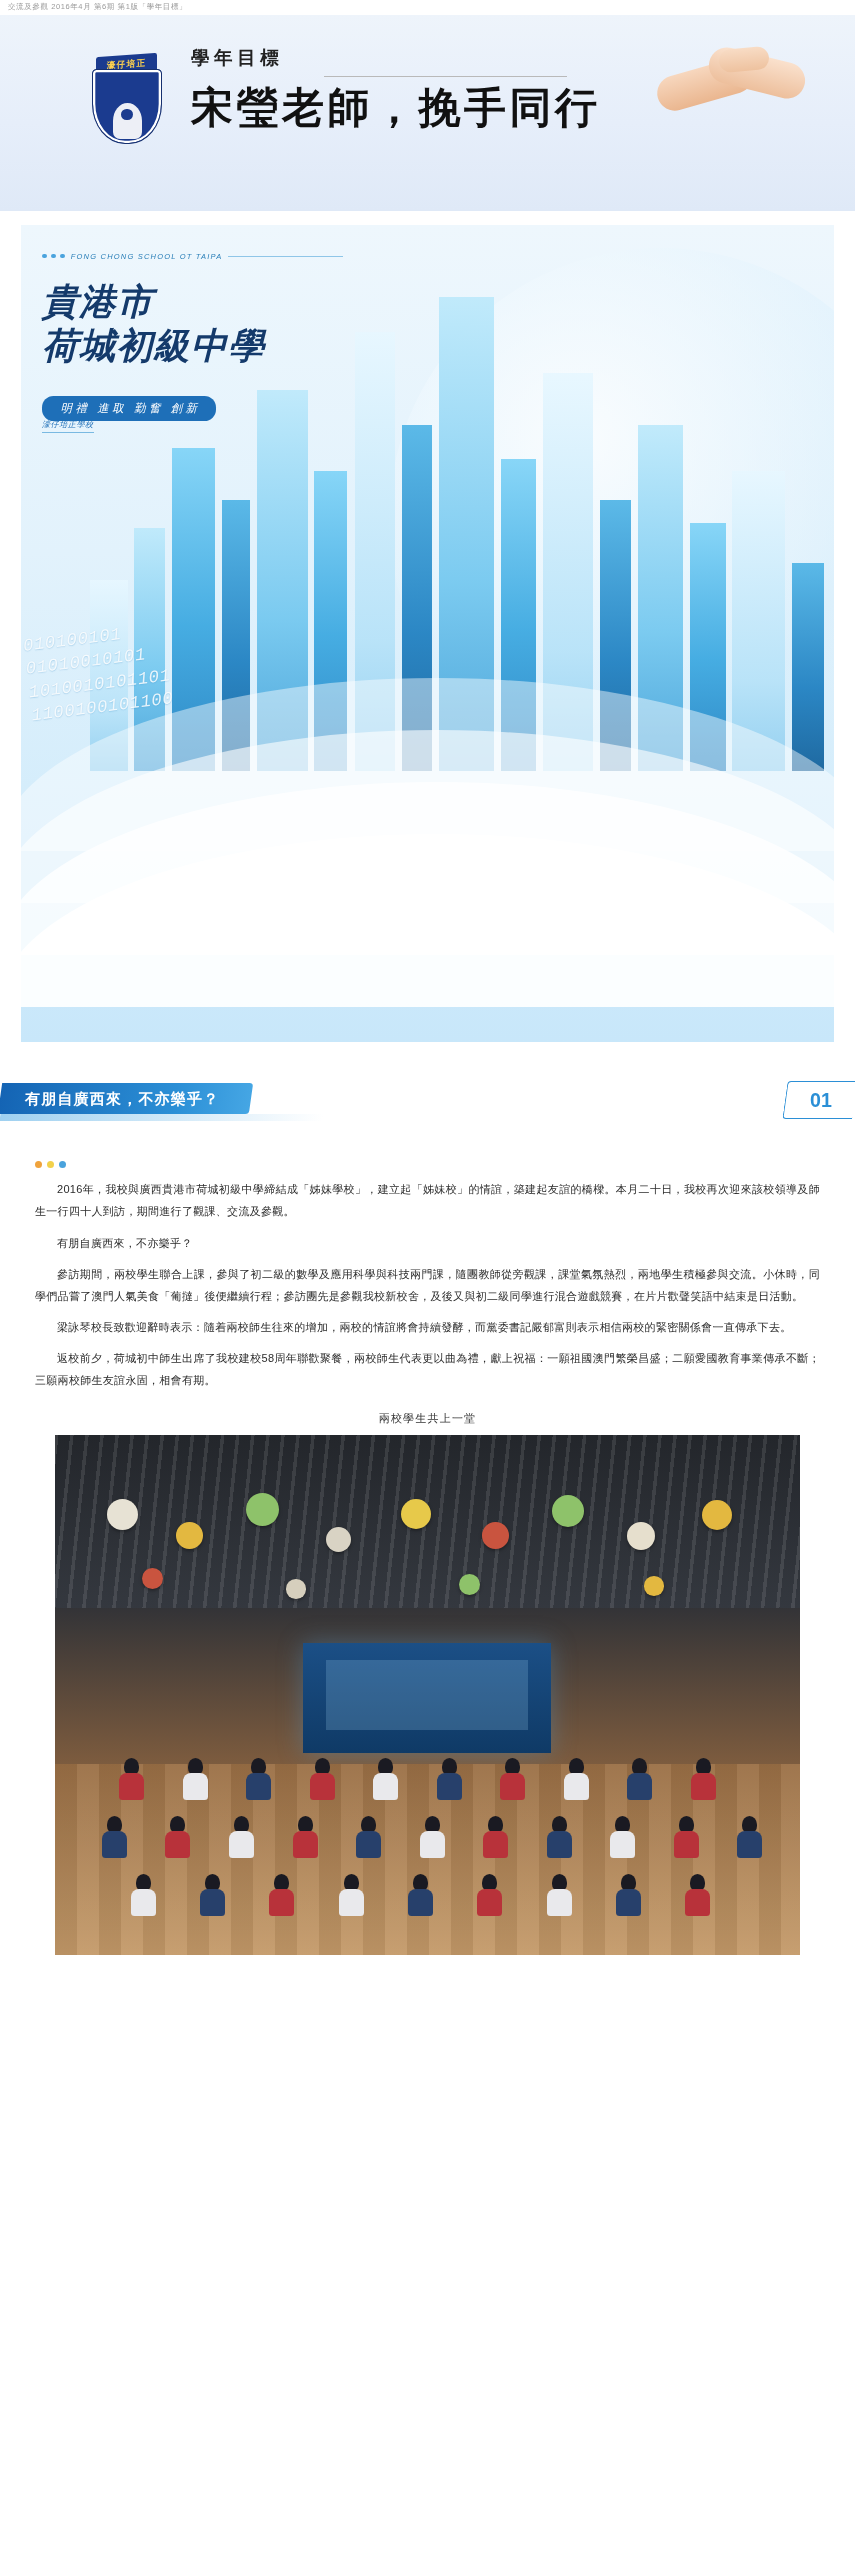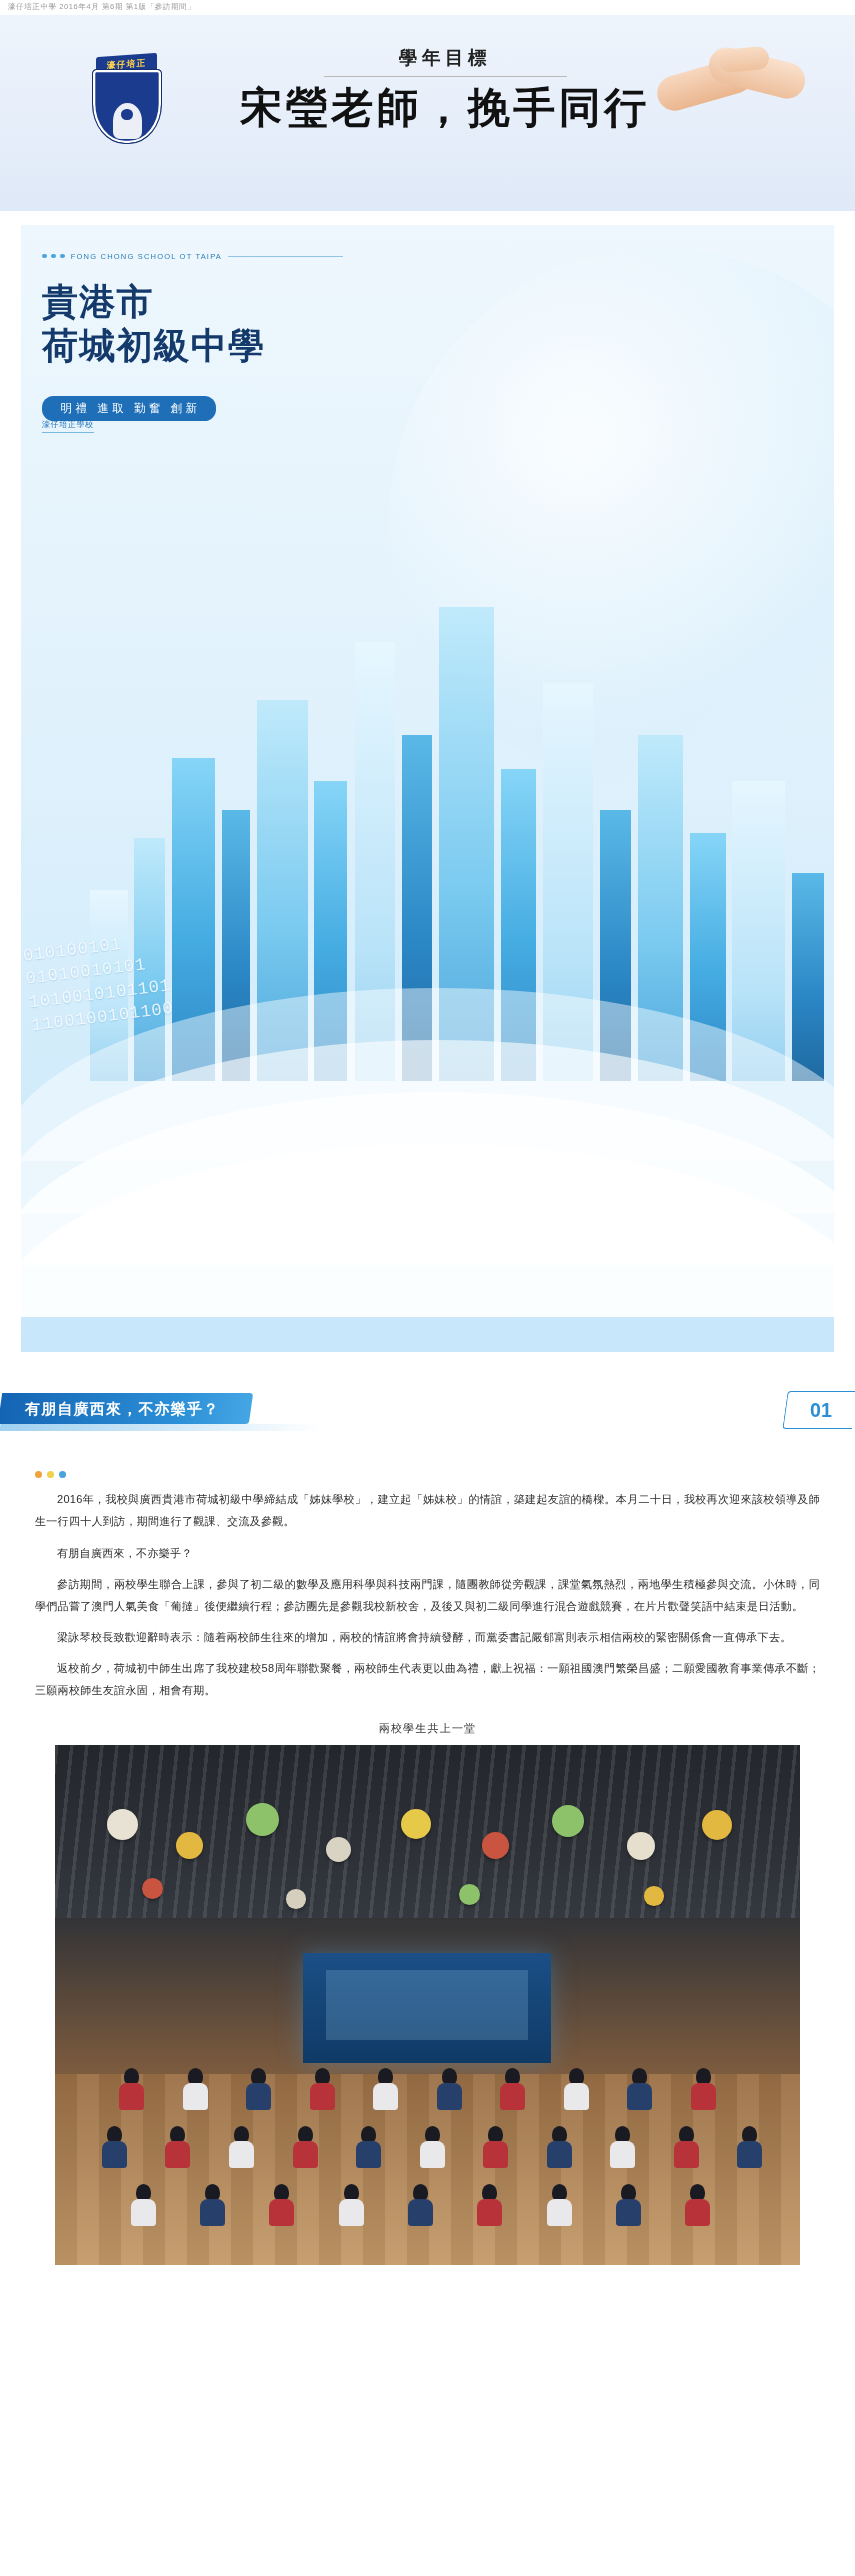--- a/index.html
+++ b/index.html
@@ -95,21 +95,21 @@
     width: 11.5px; height: 11.5px;
     background: #1b3b8f;
     border-radius: 50%;
   }
 
   .banner-title-wrap {
     position: absolute;
     left: 191px;
     top: 30px;
     width: 508px;
-    text-align: center;
+    text-align: left;
   }
   .banner-sub {
     font-size: 18.5px;
     color: #222;
     letter-spacing: 4.6px;
     font-weight: bold;
     margin-bottom: 4.6px;
   }
   .banner-sub-line {
     width: 243px;
@@ -155,23 +155,24 @@
     width: 50px; height: 23px;
     background: linear-gradient(180deg,#f8dcc5 0%, #eec29f 100%);
     border-radius: 17.3px;
     transform: rotate(-5deg);
   }
 
   
   .cover {
     position: relative;
     margin: 14px 21px 0 21px;
-    height: 1127px;
+    height: 817px;
     background: linear-gradient(180deg, #eef7fd 0%, #e2f2fc 40%, #d2ecfb 75%, #c8e7fa 100%);
     overflow: hidden;
+    font-style: italic;
   }
   .cover .soft-circle {
     position: absolute;
     right: -98px;
     top: 23px;
     width: 543px;
     height: 543px;
     border-radius: 50%;
     background: radial-gradient(circle at 35% 35%, rgba(255,255,255,.75), rgba(214,238,252,.35) 60%, rgba(200,231,250,0) 72%);
   }
@@ -442,21 +443,21 @@
   .head.blue:after  { background:#27406b; }
 
   
   .tail { height: 52px; }
 </style>
 </head>
 <body>
 
 <div class="page">
 
-  <div class="top-strip">濠仔培正中學  2016年4月 第6期 第1版「參訪期間」</div>
+  <div class="top-strip">交流及參觀  2016年4月 第6期 第1版「學年目標」</div>
 
   <div class="banner">
     <div class="banner-inner">
       <div class="crest">
         <div class="banner-ribbon">濠仔培正</div>
         <div class="shield">
           <div class="crest-figure"></div>
         </div>
       </div>
 

